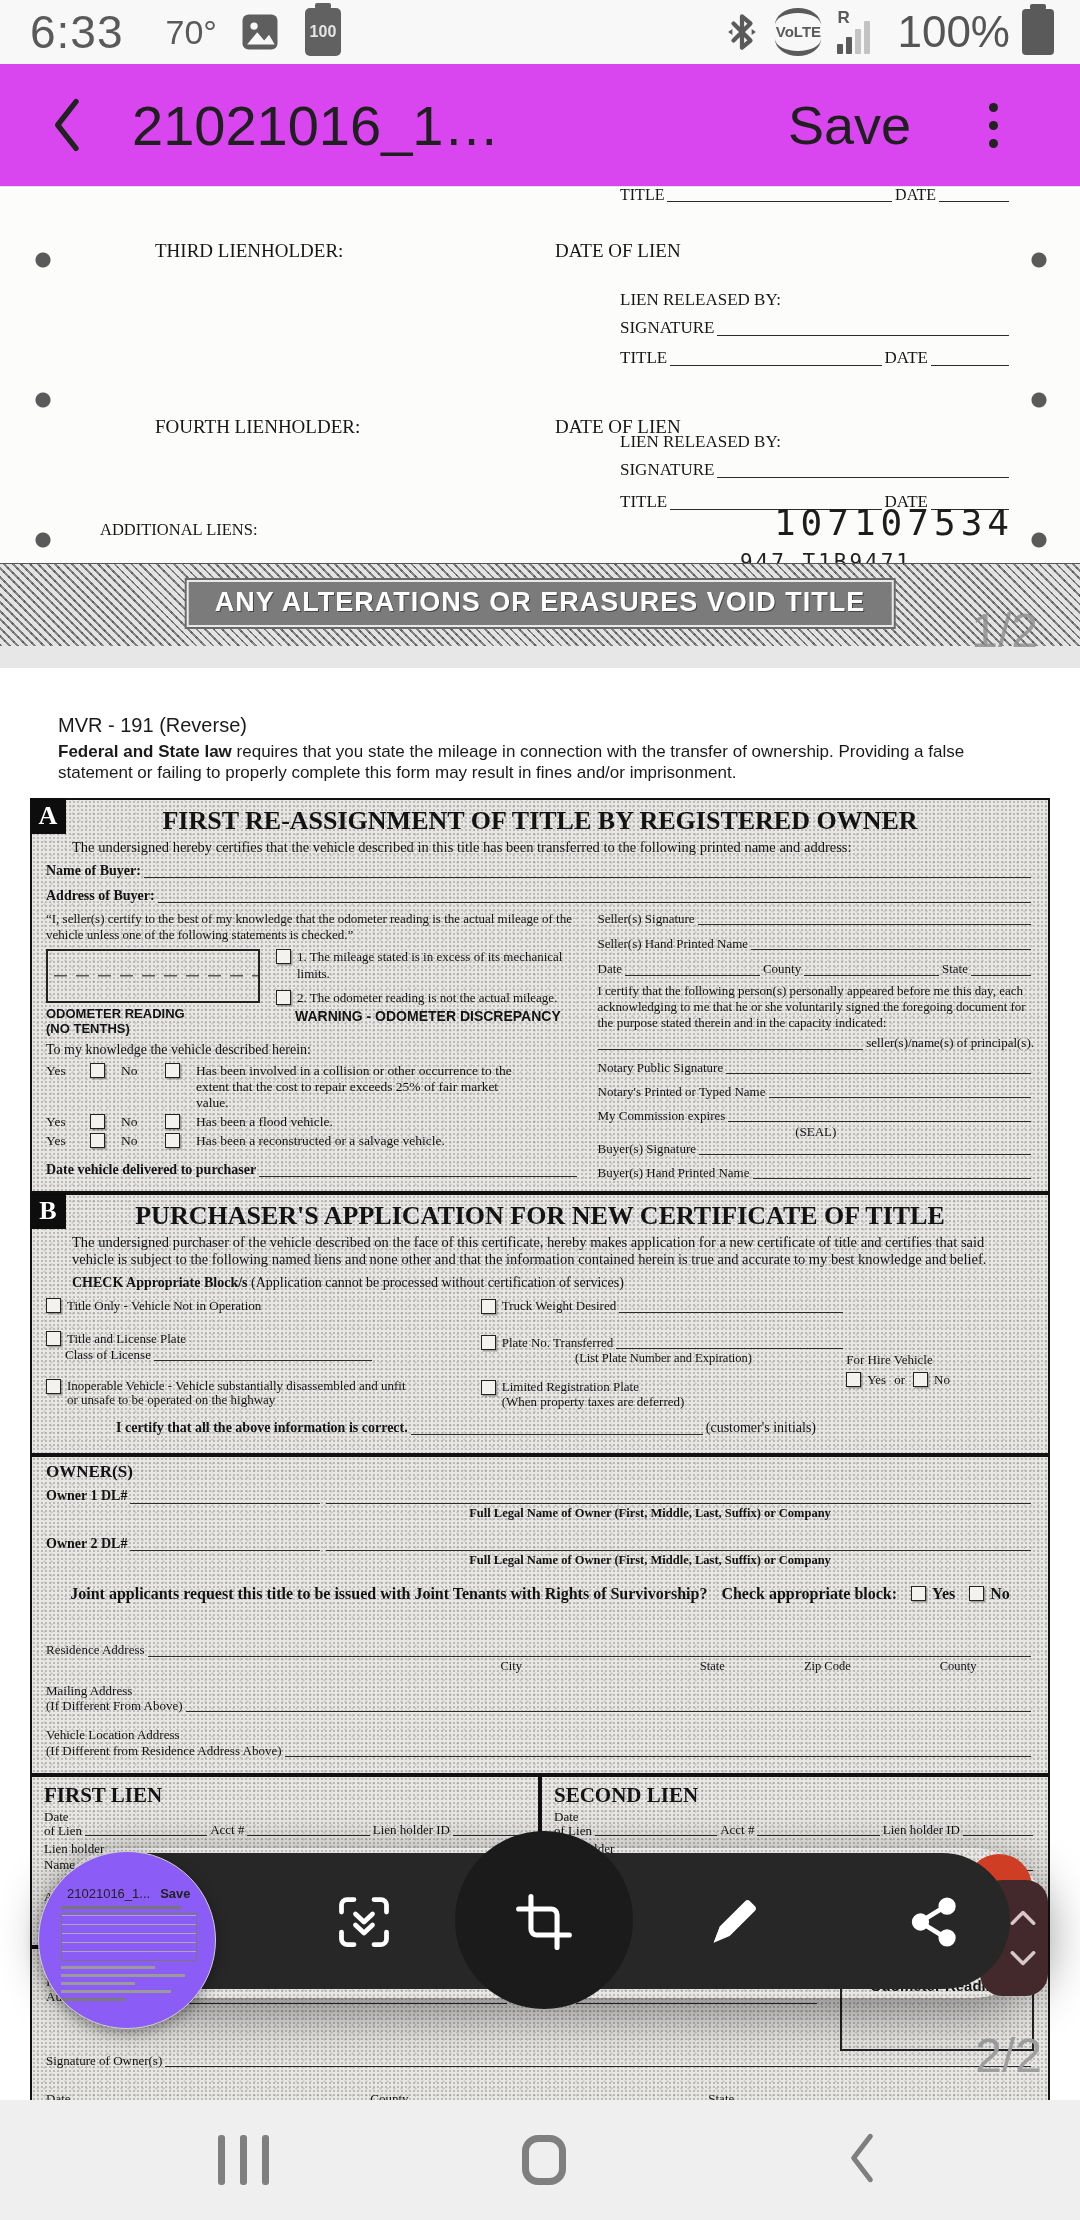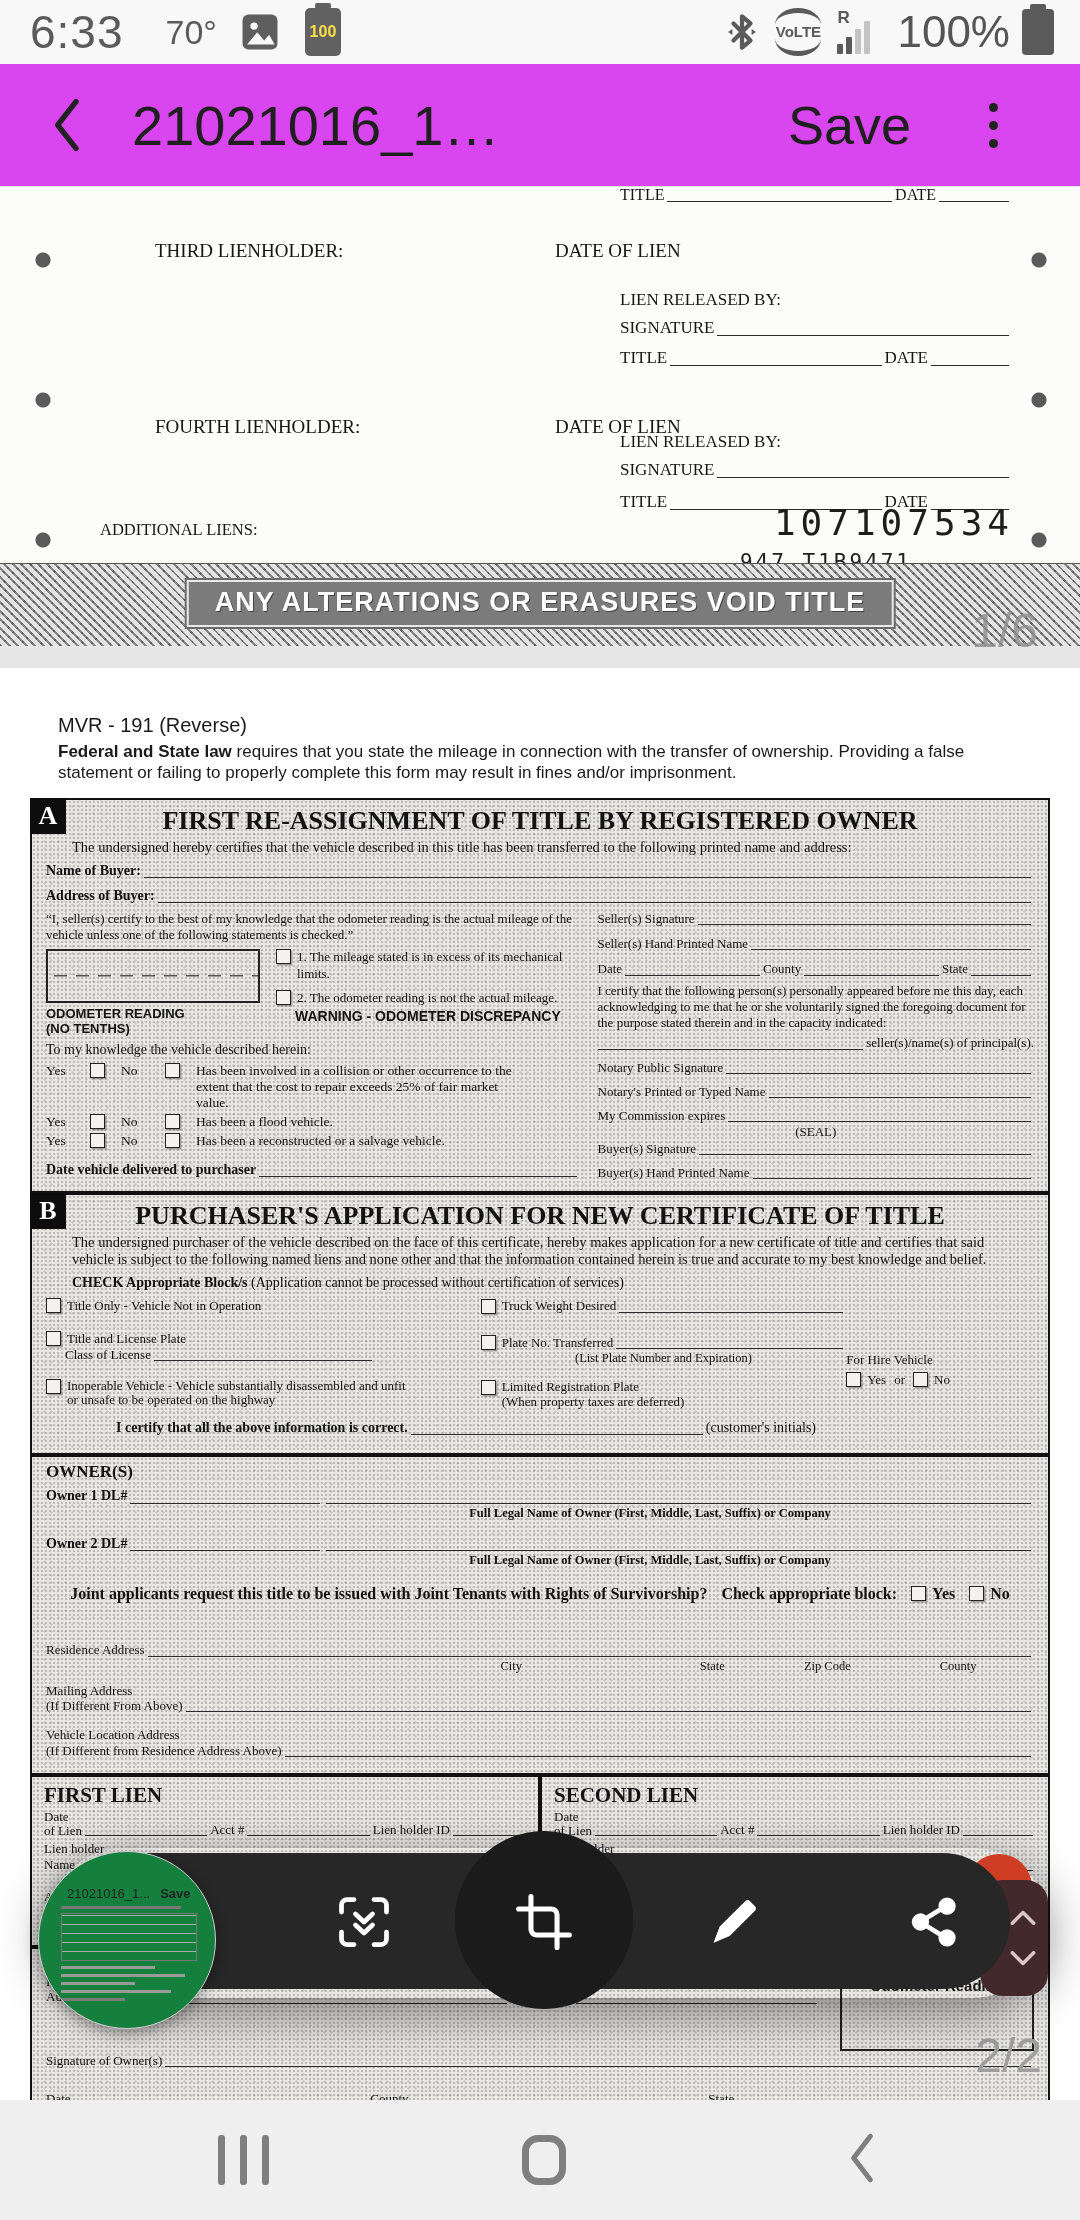--- a/index.html
+++ b/index.html
@@ -8,21 +8,21 @@
 
   
   .status-bar{position:absolute;top:0;left:0;width:1080px;height:64px;background:#f8f8f8;
     display:flex;align-items:center;color:#5a5a5a;}
   .sb-time{font-size:46px;font-weight:400;margin-left:30px;letter-spacing:1px;}
   .sb-temp{font-size:34px;margin-left:42px;}
   .sb-ic{margin-left:22px;display:flex;align-items:center;}
   .sb-batt100{width:36px;height:48px;background:#616161;border-radius:5px;position:relative;margin-left:24px;
     display:flex;align-items:center;justify-content:center;}
   .sb-batt100:before{content:"";position:absolute;top:-5px;left:10px;width:16px;height:6px;background:#616161;border-radius:2px;}
-  .sb-batt100 span{color:#fde047;font-size:16px;font-weight:bold;}
+  .sb-batt100 span{color:#e5e5e5;font-size:16px;font-weight:bold;}
   .sb-right{margin-left:auto;display:flex;align-items:center;margin-right:26px;}
   .sb-volte{display:flex;flex-direction:column;align-items:center;margin-left:16px;}
   .sb-volte .arc-t{width:46px;height:12px;border-top:5px solid #5a5a5a;border-radius:50% 50% 0 0/100% 100% 0 0;}
   .sb-volte .arc-b{width:46px;height:12px;border-bottom:5px solid #5a5a5a;border-radius:0 0 50% 50%/0 0 100% 100%;}
   .sb-volte .vt{font-size:15px;font-weight:bold;line-height:14px;color:#5a5a5a;}
   .sb-signal{position:relative;width:46px;height:48px;margin-left:16px;}
   .sb-signal .r{position:absolute;top:0;left:0;font-size:17px;font-weight:bold;color:#5a5a5a;}
   .sb-signal .bars{position:absolute;bottom:2px;left:0;display:flex;align-items:flex-end;gap:3px;}
   .sb-signal .bar{width:6px;border-radius:1px;}
   .sb-pct{font-size:44px;color:#555;margin-left:14px;}
@@ -112,21 +112,21 @@
     box-shadow:0 14px 50px rgba(0,0,0,.45);z-index:3;}
   .tb-red-circle{position:absolute;top:1854px;left:966px;width:66px;height:66px;border-radius:50%;
     background:#cf3d24;z-index:4;}
   .tb-red-tab{position:absolute;top:1880px;left:980px;width:68px;height:116px;border-radius:22px;
     background:#43292b;z-index:4;display:flex;flex-direction:column;justify-content:center;
     align-items:flex-end;padding-right:10px;box-sizing:border-box;gap:26px;}
   .tb-pill{position:absolute;top:1853px;left:55px;width:955px;height:136px;border-radius:70px;
     background:#272727;z-index:5;}
   .tb-halo{position:absolute;top:-22px;left:400px;width:178px;height:178px;border-radius:50%;background:#1b1b1b;}
   .tb-ic{position:absolute;top:38px;width:62px;height:62px;display:flex;align-items:center;justify-content:center;}
-  .tb-thumb{position:absolute;top:1851px;left:38px;width:176px;height:176px;border-radius:50%;background:#15803d;
+  .tb-thumb{position:absolute;top:1851px;left:38px;width:176px;height:176px;border-radius:50%;background:#8b5cf6;
     z-index:6;overflow:hidden;border:1px solid #cfcfcf;box-shadow:0 4px 14px rgba(0,0,0,.35);}
   .mini-head{display:flex;gap:10px;margin:34px 0 4px 28px;font-size:13px;color:#222;}
   .mini-l{height:3px;background:#9a9a9a;margin:5px 16px 0 22px;}
   .mini-box{height:46px;border:1px solid #777;margin:4px 18px 0 22px;
     background-image:repeating-linear-gradient(0deg,transparent 0 8px,#aaa 8px 9px);}
 
   
   .pg-ind{position:absolute;top:2028px;right:38px;font-size:48px;color:#9f9f9f;font-weight:300;z-index:2;}
   .nav-bar{position:absolute;top:2100px;left:0;width:1080px;height:120px;background:#efefef;
     display:flex;align-items:center;z-index:7;}
@@ -242,21 +242,21 @@
 
   <span class="abs serif" style="top:330px;left:100px;font-size:16.5px;">ADDITIONAL LIENS:</span>
   <span class="p1-num mono">107107534</span>
   <span class="p1-code mono">947  T1B9471</span>
 
   <div class="p1-bottom guil">
     <div class="p1-banner">
       <span>ANY ALTERATIONS OR ERASURES VOID TITLE</span>
     </div>
   </div>
-  <span class="p1-wm">1/6</span>
+  <span class="p1-wm">1/2</span>
 </div>
 
 <div class="divider-strip"></div>
 
 <div class="page2">
   <div class="p2-inner">
     <div class="p2-head">MVR - 191 (Reverse)</div>
     <div class="p2-law"><span class="b">Federal and State law</span><span> requires that you state the mileage in connection with the transfer of ownership. Providing a false statement or failing to properly complete this form may result in fines and/or imprisonment.</span></div>
 
     <div class="formbox">

